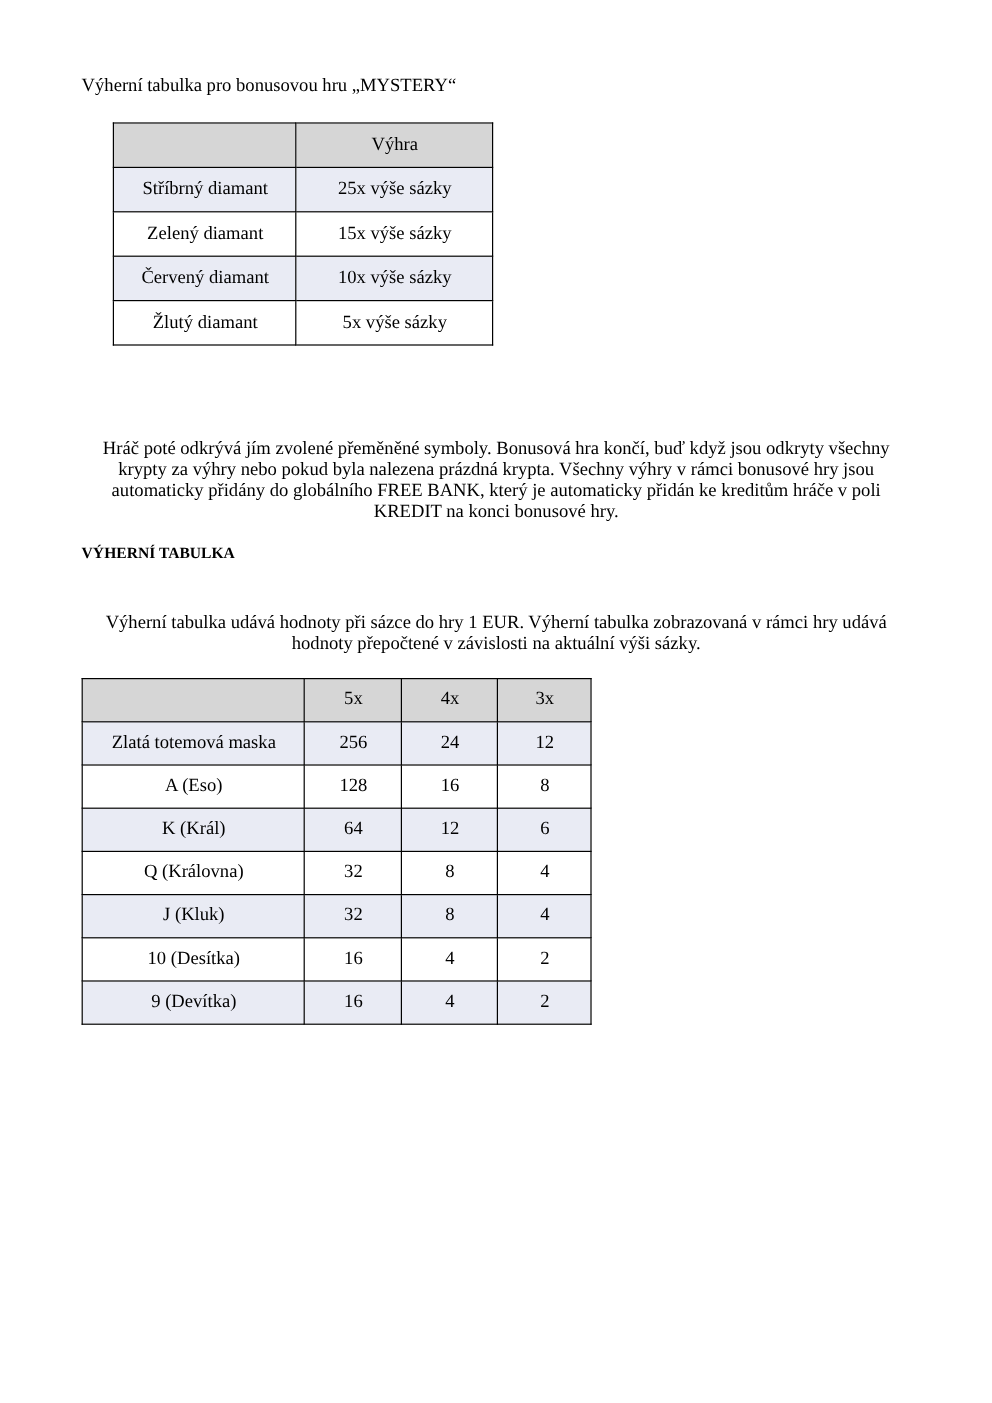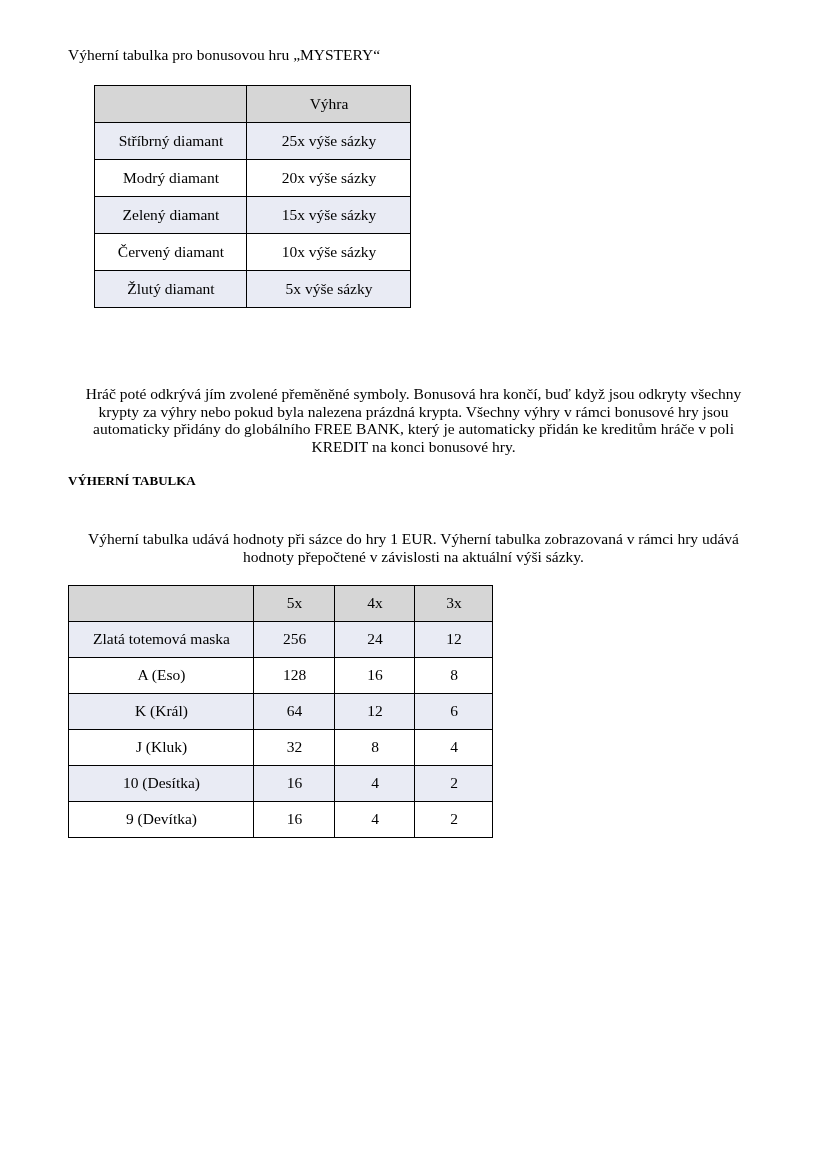--- a/index.html
+++ b/index.html
@@ -13,21 +13,21 @@
   * { box-sizing: border-box; }
   html, body { margin: 0; padding: 0; background: var(--page-bg); }
   .page {
     width: 827px;
     height: 1169px;
     background: var(--page-bg);
     color: var(--text-color);
     font-family: "Liberation Serif", "DejaVu Serif", serif;
     font-size: 15.5px;
     line-height: 1.15;
-    padding: 46px 68px 0 68px;
+    padding: 63px 68px 0 68px;
     overflow: hidden;
     position: relative;
   }
   .doc-title {
     margin: 0 0 21px 0;
     font-size: 15.5px;
     font-weight: normal;
   }
   table {
     border-collapse: collapse;
@@ -82,24 +82,20 @@
         <th></th>
         <th>Výhra</th>
       </tr>
     </thead>
     <tbody>
       <tr>
         <td>Stříbrný diamant</td>
         <td>25x výše sázky</td>
       </tr>
       <tr>
-        <td>Modrý diamant</td>
-        <td>20x výše sázky</td>
-      </tr>
-      <tr>
         <td>Zelený diamant</td>
         <td>15x výše sázky</td>
       </tr>
       <tr>
         <td>Červený diamant</td>
         <td>10x výše sázky</td>
       </tr>
       <tr>
         <td>Žlutý diamant</td>
         <td>5x výše sázky</td>
@@ -141,20 +137,26 @@
         <td>16</td>
         <td>8</td>
       </tr>
       <tr>
         <td>K (Král)</td>
         <td>64</td>
         <td>12</td>
         <td>6</td>
       </tr>
       <tr>
+        <td>Q (Královna)</td>
+        <td>32</td>
+        <td>8</td>
+        <td>4</td>
+      </tr>
+      <tr>
         <td>J (Kluk)</td>
         <td>32</td>
         <td>8</td>
         <td>4</td>
       </tr>
       <tr>
         <td>10 (Desítka)</td>
         <td>16</td>
         <td>4</td>
         <td>2</td>

